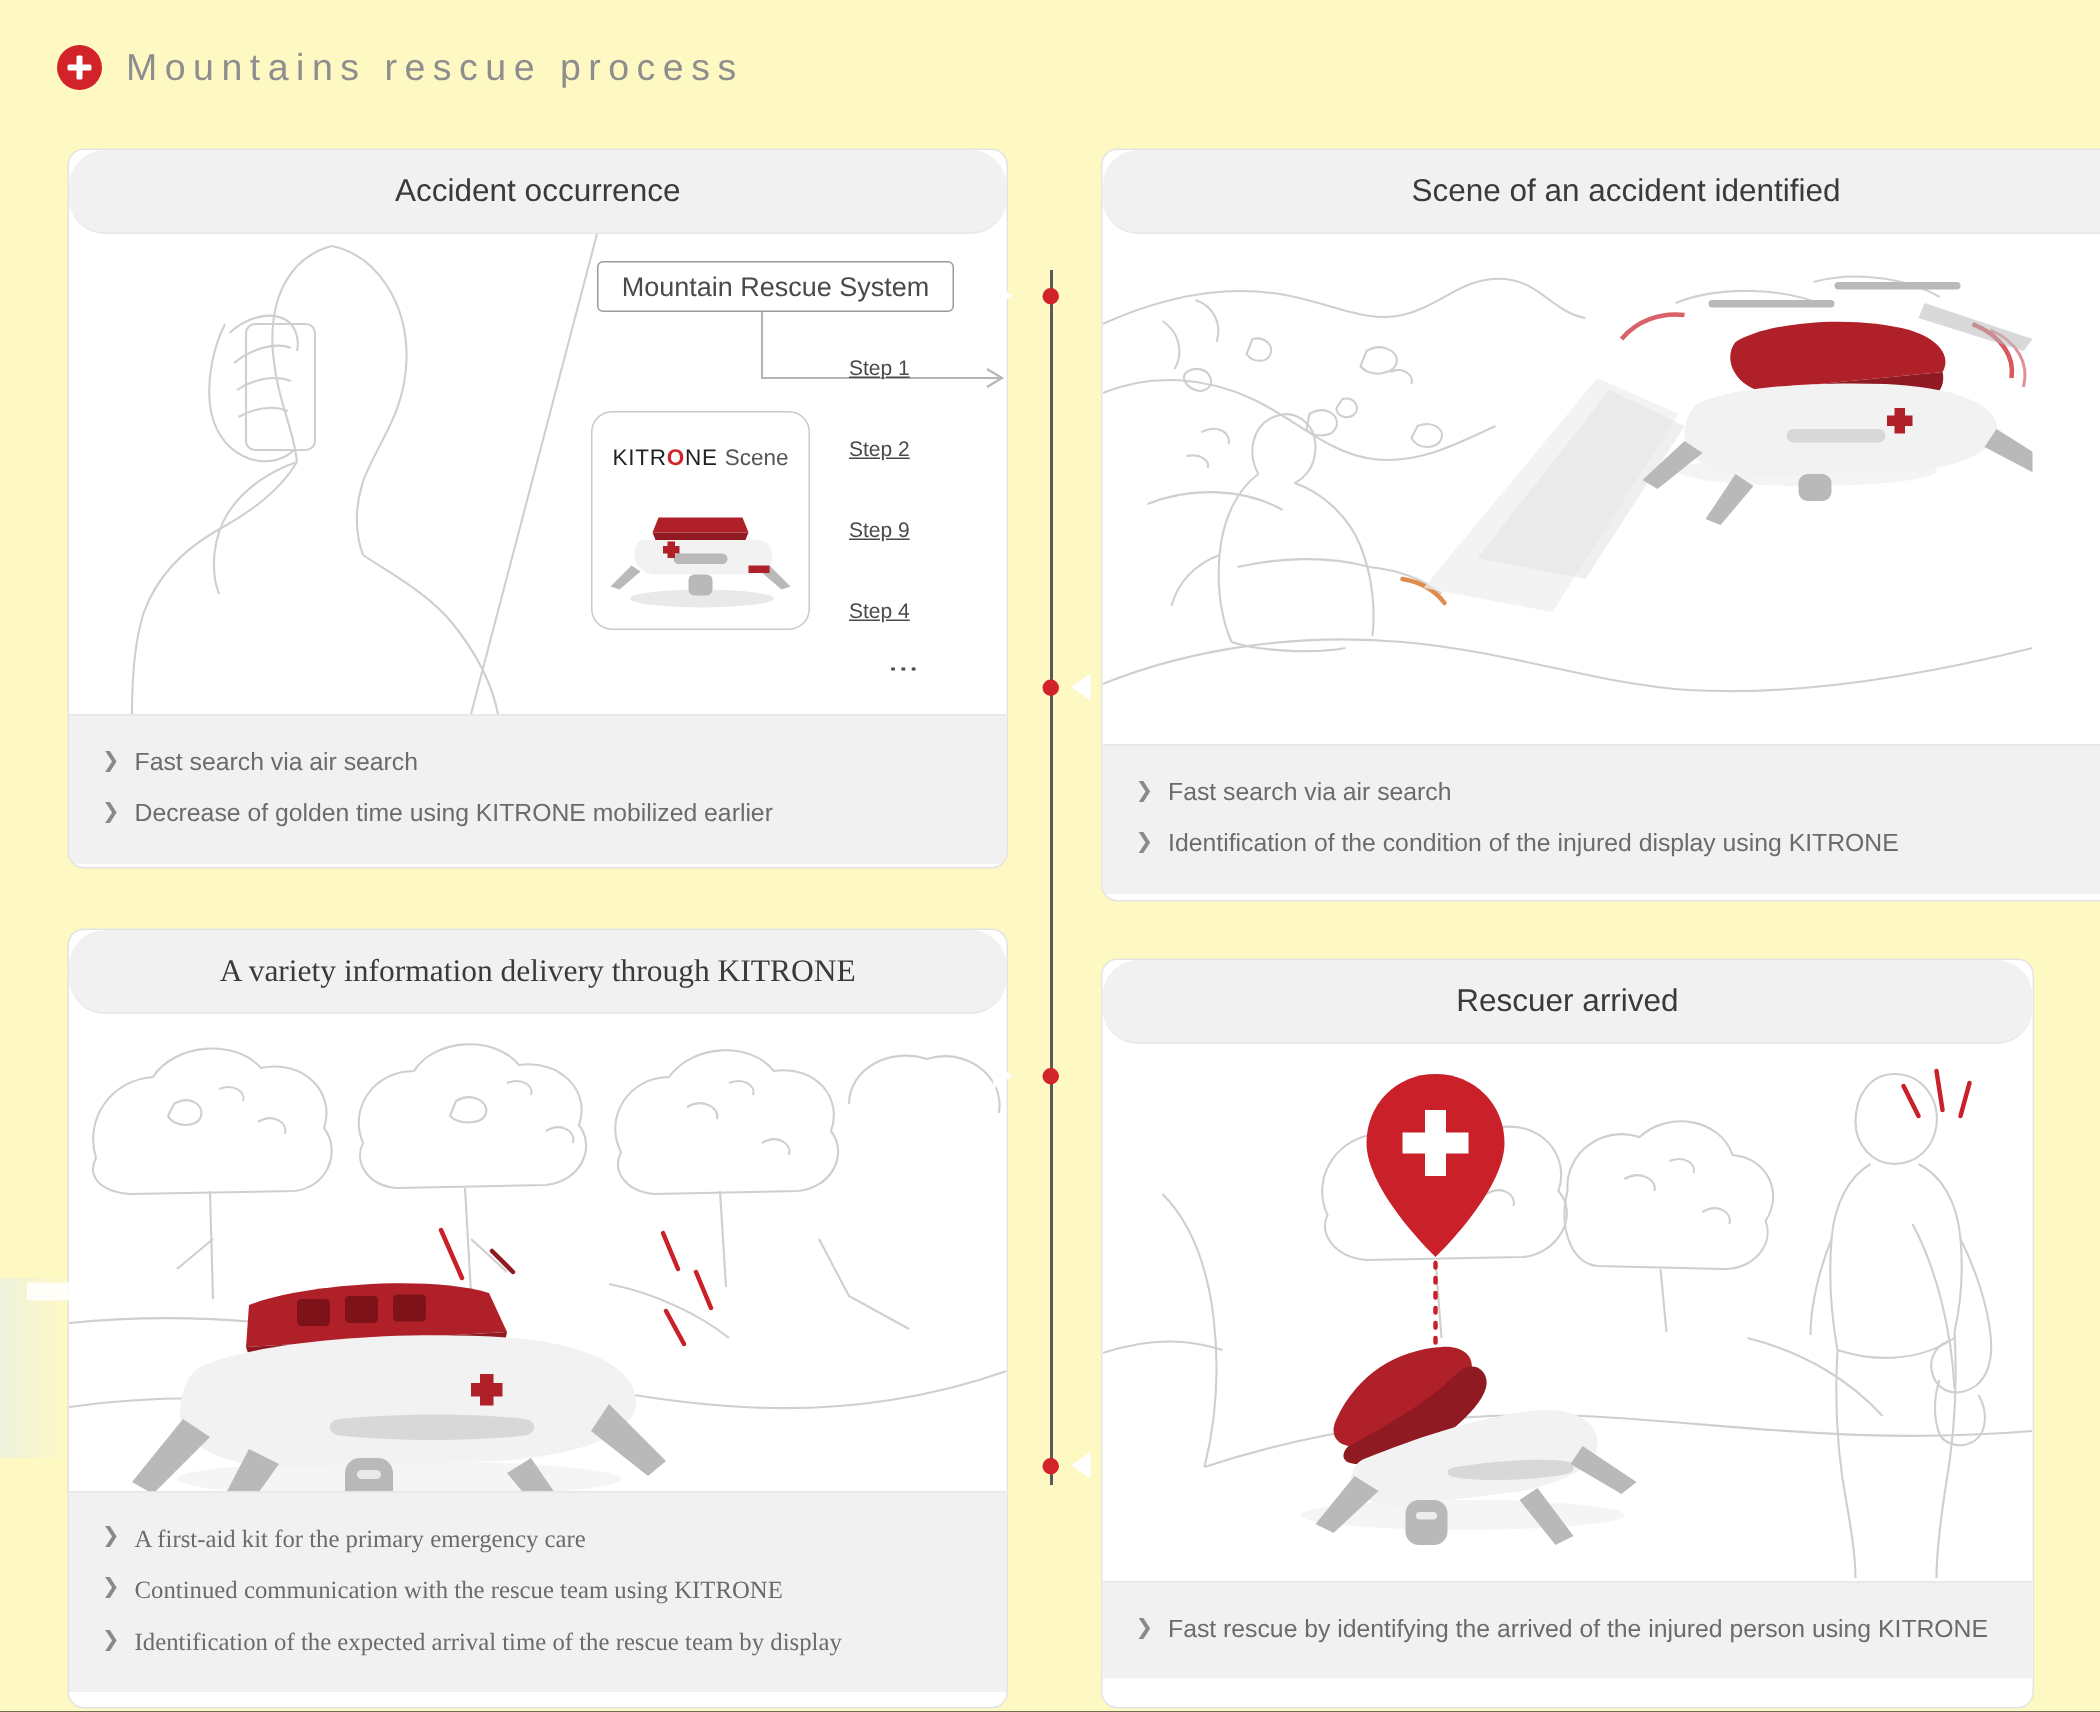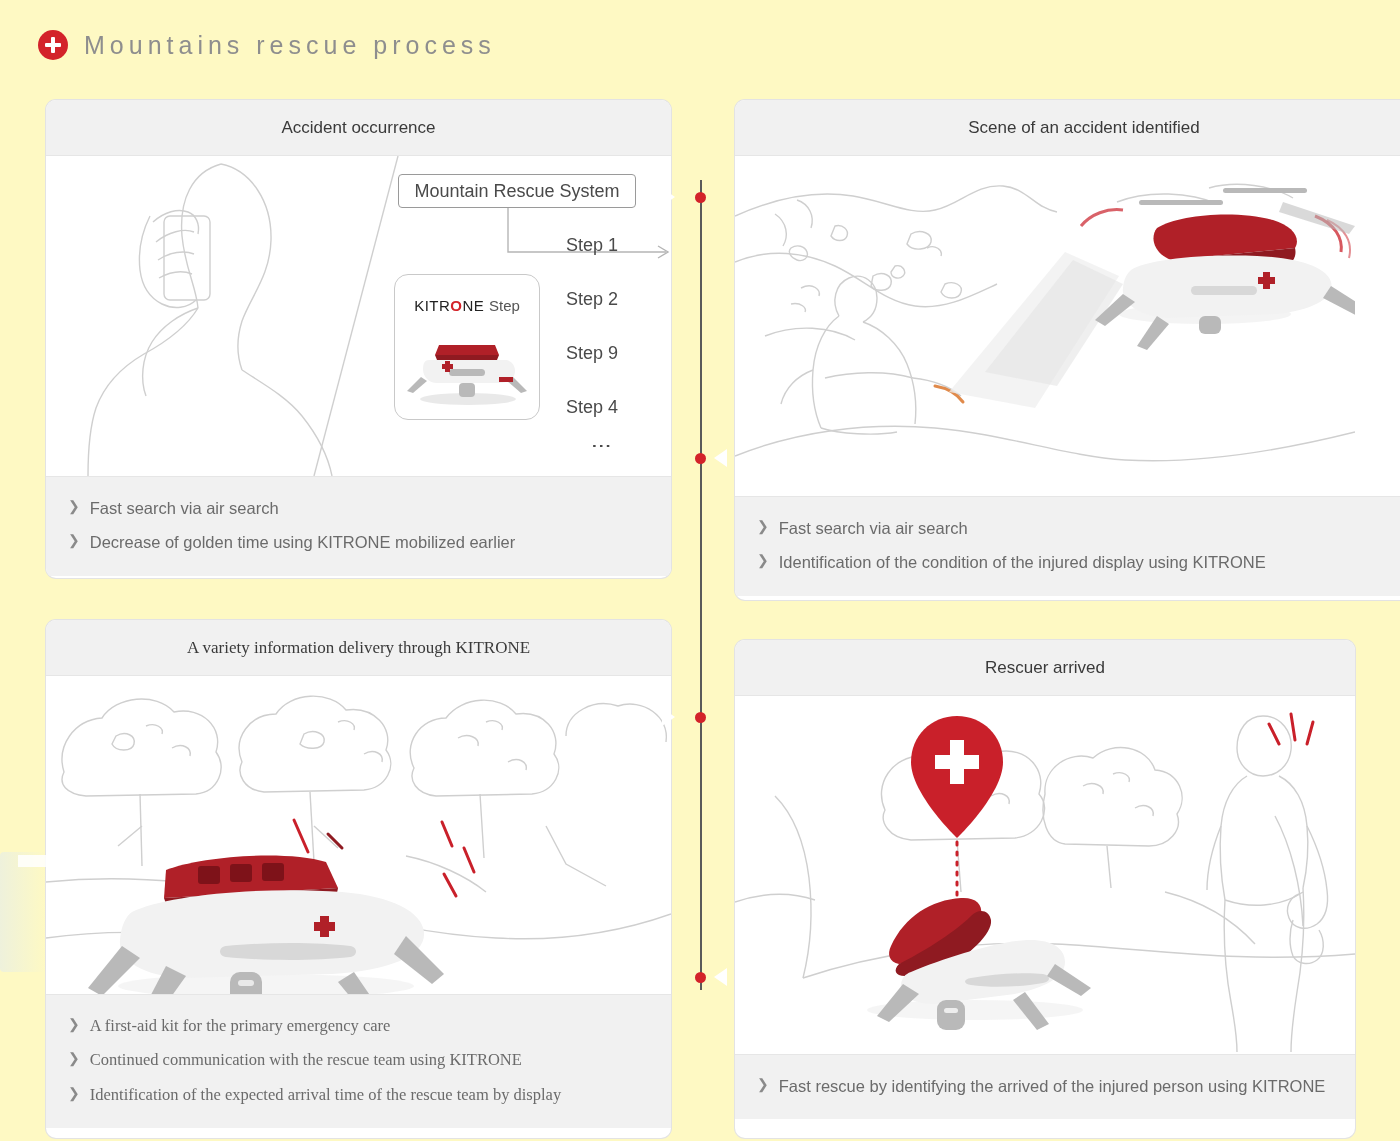--- a/index.html
+++ b/index.html
@@ -52,22 +52,23 @@
     background: #ffffff;
     border-radius: 10px;
     overflow: hidden;
     box-shadow: 0 0 0 1px #e3e3e3;
   }
   .card-title {
     height: 56px;
     background: #f1f1f1;
     display: flex; align-items: center; justify-content: center;
     color: #3a3a3a;
-    font-size: 17px;
+    font-size: 21px;
     border-bottom: 1px solid #e6e6e6;
+    border-radius: 24px;
   }
   .card-figure {
     position: relative;
     background: #fff;
     overflow: hidden;
   }
   .card-bullets {
     background: #f1f1f1;
     padding: 14px 20px 16px 22px;
     border-top: 1px solid #e6e6e6;
@@ -153,23 +154,23 @@
     font-size: 18px;
     background: #fff;
   }
   .step-list {
     position: absolute;
     left: 520px; top: 62px;
     width: 120px;
   }
   .step-item {
     color: #4a4a4a;
-    font-size: 18px;
+    font-size: 14px;
     height: 54px;
-    display: flex; align-items: center;
+    display: flex; align-items: center; text-decoration: underline;
   }
   .step-ellipsis {
     color: #4a4a4a;
     font-size: 20px;
     letter-spacing: 2px;
     writing-mode: vertical-rl;
     margin-left: 24px;
     margin-top: 2px;
   }
   .kit-card {
@@ -273,21 +274,21 @@
         <div class="step-item">Step 1</div>
         <div class="step-item">Step 2</div>
         <div class="step-item">Step 9</div>
         <div class="step-item">Step 4</div>
         <div class="step-ellipsis">⋮</div>
       </div>
 
       <div class="kit-card">
         <div class="kit-logo">
           <span>KITR</span><span class="okit">O</span><span>NE</span>
-          <span class="move">Step</span>
+          <span class="move">Scene</span>
         </div>
         <svg width="146" height="92" viewBox="0 0 146 92" style="position:absolute;left:0;top:44px">
           <ellipse class="drone-shadow" cx="73" cy="80" rx="48" ry="6"></ellipse>
           <path class="drone-red" d="M44 26 L100 26 L104 36 L40 36 Z"></path>
           <path class="drone-dark" d="M40 36 L104 36 L102 41 L42 41 Z"></path>
           <path class="drone-white" d="M34 41 L110 41 C116 41 120 46 120 52 C120 60 112 64 104 64 L42 64 C34 64 28 58 28 50 C28 44 30 41 34 41 Z"></path>
           <rect class="drone-grey" x="54" y="50" width="36" height="7" rx="3.5"></rect>
           <path class="drone-red" d="M62 44 h5 v3 h3 v5 h-3 v3 h-5 v-3 h-3 v-5 h3 z" transform="translate(-12,-2)"></path>
           <path class="drone-grey" d="M26 58 L12 72 L18 74 L32 62 Z"></path>
           <path class="drone-grey" d="M118 58 L132 72 L126 74 L112 62 Z"></path>

